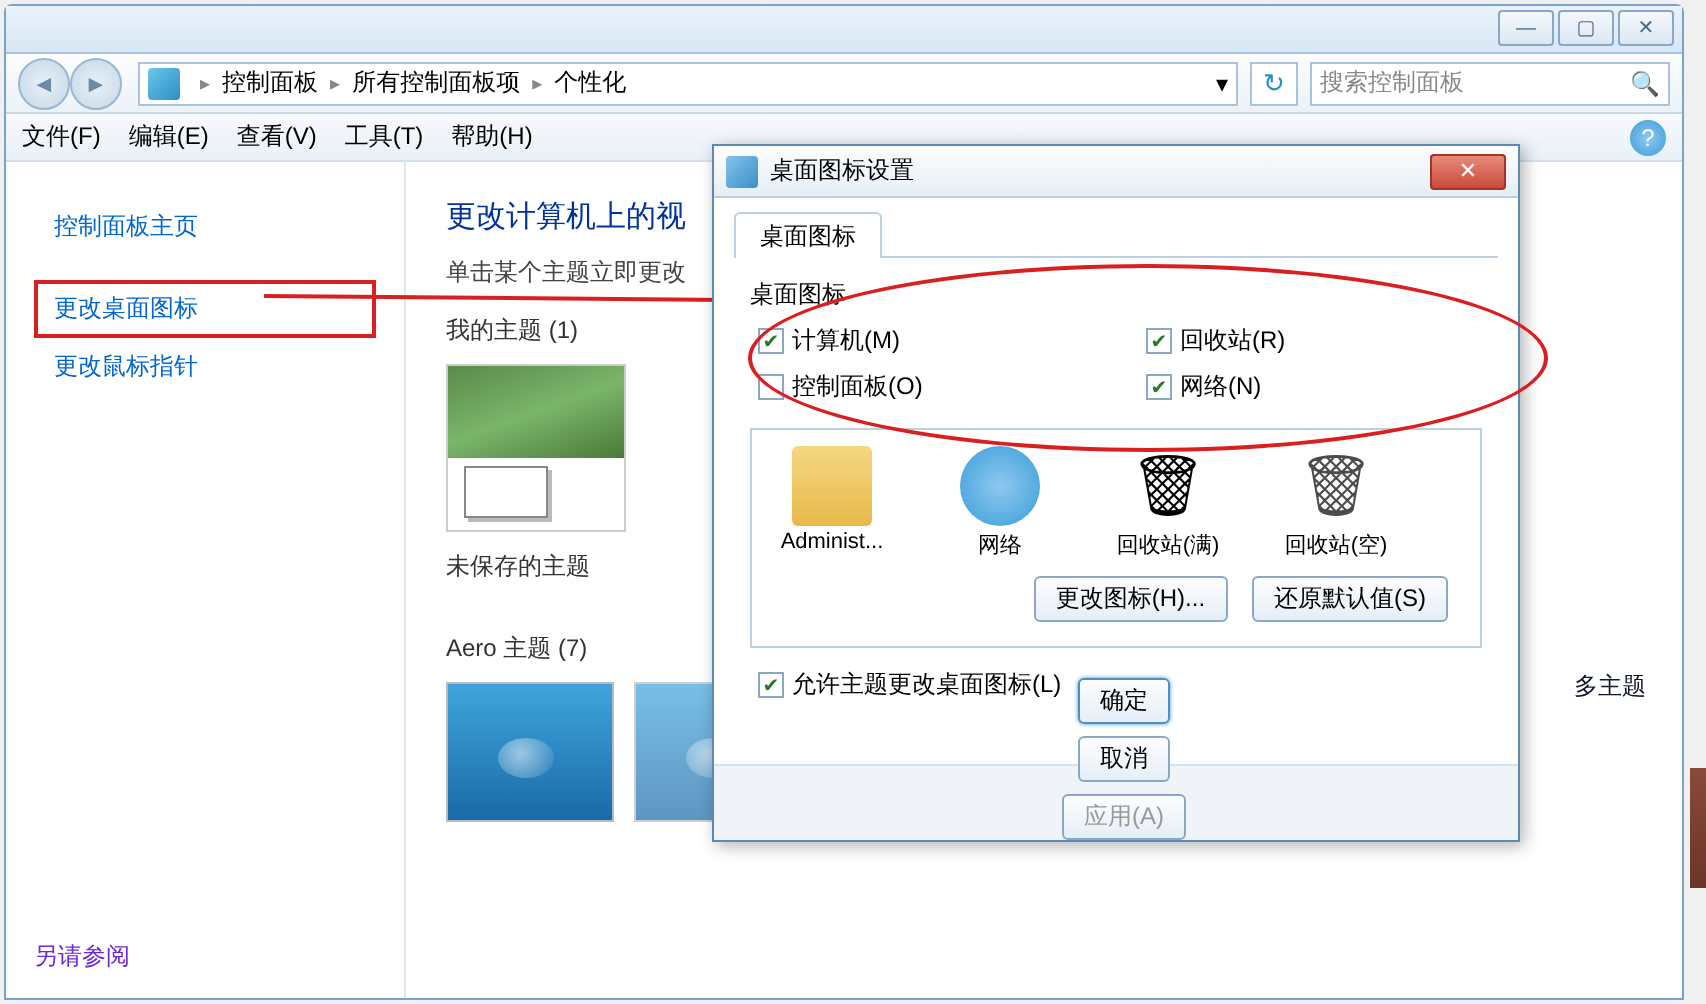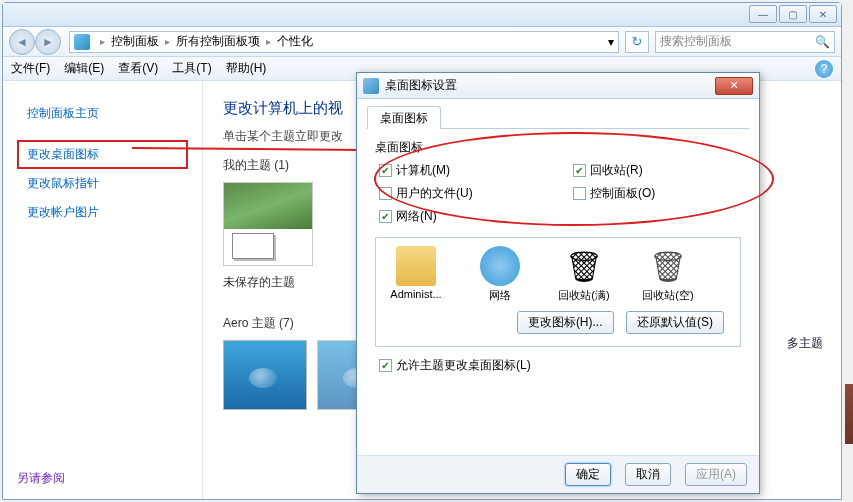--- a/index.html
+++ b/index.html
@@ -45,21 +45,21 @@
 .aero-thumb::after { content: ""; position: absolute; left: 30%; top: 40%; width: 28px; height: 20px; border-radius: 50%; background: radial-gradient(circle at 40% 40%, #fff8, #fff0); }
 .more-link { position: absolute; right: 18px; font-size: 12px; color: #0f172a; }
 
 
 .arrow { position: absolute; left: 128px; top: 130px; width: 250px; height: 40px; pointer-events: none; z-index: 5; }
 
 
 .oval { position: absolute; left: 374px; top: 132px; width: 400px; height: 94px; border: 2px solid #d91f1f; border-radius: 50%; pointer-events: none; z-index: 15; }
 
 
-.dialog { position: absolute; left: 356px; top: 72px; width: 404px; height: 422px; background: #fff; border: 1px solid #5a8ab5; box-shadow: 2px 2px 8px rgba(0,0,0,0.3); z-index: 10; }
+.dialog { position: absolute; left: 356px; top: 72px; width: 404px; height: 349px; background: #fff; border: 1px solid #5a8ab5; box-shadow: 2px 2px 8px rgba(0,0,0,0.3); z-index: 10; }
 .dlg-titlebar { height: 26px; background: linear-gradient(#fdfdfe,#e5eef6); border-bottom: 1px solid #bcd0e2; display: flex; align-items: center; padding: 0 6px; font-size: 12px; }
 .dlg-icon { width: 16px; height: 16px; background: linear-gradient(135deg,#88c4ea,#3a8fc8); border-radius: 2px; margin-right: 6px; }
 .dlg-close { margin-left: auto; width: 38px; height: 18px; background: linear-gradient(#e88a7a,#c94a3a); border: 1px solid #a03525; border-radius: 2px; color: #fff; font-size: 11px; display: flex; align-items: center; justify-content: center; cursor: pointer; }
 .dlg-body { padding: 6px 10px 0; }
 .tab-strip { height: 24px; border-bottom: 1px solid #bcd0e2; display: flex; }
 .tab { padding: 3px 12px; font-size: 12px; border: 1px solid #bcd0e2; border-bottom: none; background: #fff; border-radius: 3px 3px 0 0; position: relative; top: 1px; }
 .group-label { font-size: 12px; margin: 10px 0 6px 8px; }
 .checkbox-grid { display: grid; grid-template-columns: 1fr 1fr; gap: 6px 30px; padding: 0 12px 8px; font-size: 12px; }
 .cb-row { display: flex; align-items: center; gap: 4px; }
 .cb { width: 13px; height: 13px; border: 1px solid #8aa8c5; background: #fff; display: inline-flex; align-items: center; justify-content: center; font-size: 10px; color: #2a7a2a; }
@@ -70,21 +70,21 @@
 .ic-computer { background: linear-gradient(#d5e5f2,#a5c5e0); border-radius: 4px; position: relative; }
 .ic-computer::after { content: ""; position: absolute; inset: 4px 4px 12px 4px; background: linear-gradient(#4a9fd8,#2a6fa8); border-radius: 2px; }
 .ic-folder { background: linear-gradient(#f5d882,#e8b84a); border-radius: 3px; }
 .ic-network { background: radial-gradient(#8ec9f0,#3a9dd8); border-radius: 50%; }
 .ic-recycle-full { position: relative; }
 .ic-recycle-full::before { content: "🗑"; font-size: 30px; }
 .ic-recycle-empty::before { content: "🗑"; font-size: 30px; opacity: 0.7; }
 .btn-row { text-align: right; padding: 8px 8px 4px; }
 .dlg-btn { font-size: 12px; padding: 2px 10px; border: 1px solid #8aa8c5; background: linear-gradient(#fdfdfe,#e5eef6); border-radius: 3px; cursor: pointer; margin-left: 8px; }
 .allow-row { padding: 6px 12px; font-size: 12px; display: flex; align-items: center; gap: 4px; }
-.dlg-footer { position: absolute; bottom: 0; left: 0; right: 0; height: 38px; background: #f0f4f8; border-top: 1px solid #d5e2ed; display: flex; align-items: center; justify-content: flex-end; padding: 0 12px; gap: 6px; }
+.dlg-footer { position: absolute; bottom: 0; left: 0; right: 0; height: 38px; background: #f0f4f8; border-top: 1px solid #d5e2ed; display: flex; align-items: center; justify-content: flex-end; padding: 0 12px; gap: 6px; flex-direction: column; }
 .dlg-footer .dlg-btn.primary { border-color: #4a8fc8; box-shadow: 0 0 2px #4a8fc8; }
 .dlg-footer .dlg-btn.disabled { color: #999; }
 .strip { position: absolute; right: 0; top: 384px; width: 8px; height: 60px; background: linear-gradient(#8a4a3a,#6a3528); z-index: 2; }
 </style>
 </head>
 <body>
 
 <div class="main-window">
   <div class="titlebar">
     <div class="win-controls">
@@ -124,21 +124,20 @@
     <span>帮助(H)</span>
     <div class="help-btn">?</div>
   </div>
 
   <div class="content">
     <div class="sidebar">
       <div class="sidebar-link">控制面板主页</div>
       <div style="height:12px"></div>
       <div class="sidebar-link highlighted">更改桌面图标</div>
       <div class="sidebar-link">更改鼠标指针</div>
-      <div class="sidebar-link">更改帐户图片</div>
       <div class="sidebar-footer">另请参阅</div>
     </div>
 
     <div class="main-area">
       <div class="page-title">更改计算机上的视</div>
       <div class="page-sub">单击某个主题立即更改</div>
       <div class="section-label">我的主题 (1)</div>
       <div class="theme-thumb unsaved"><div class="theme-bar"></div></div>
       <div class="caption">未保存的主题</div>
       <span class="more-link" style="top:332px">多主题</span>
@@ -175,24 +174,20 @@
       <div class="cb-row">
           <span class="cb">✔</span>
           <span>计算机(M)</span>
         </div>
       <div class="cb-row">
           <span class="cb">✔</span>
           <span>回收站(R)</span>
         </div>
       <div class="cb-row">
           <span class="cb"></span>
-          <span>用户的文件(U)</span>
-        </div>
-      <div class="cb-row">
-          <span class="cb"></span>
           <span>控制面板(O)</span>
         </div>
       <div class="cb-row">
           <span class="cb">✔</span>
           <span>网络(N)</span>
         </div>
     </div>
 
     <div class="icon-box">
       <div class="icon-grid" id="icon-grid">

